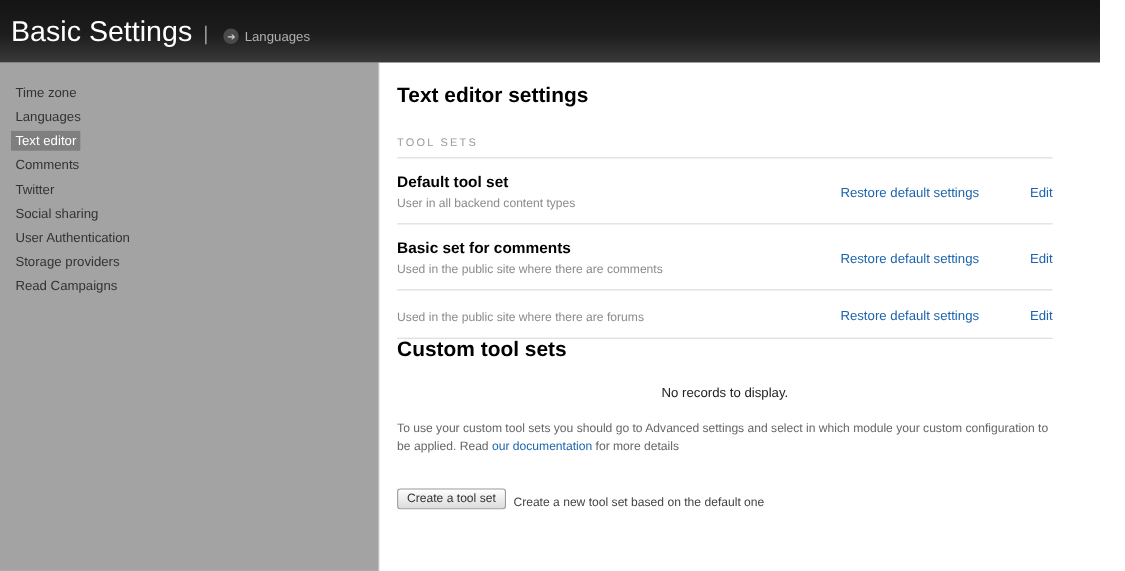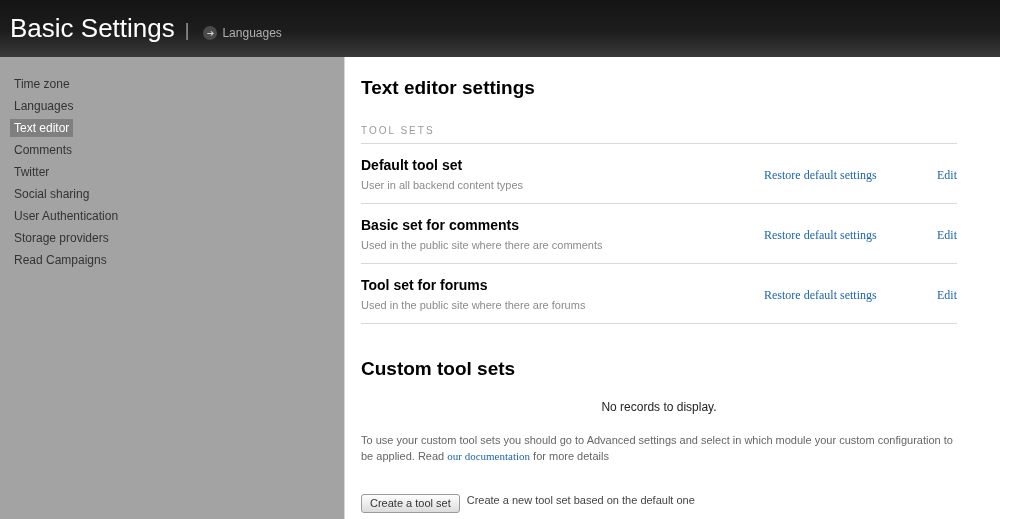--- a/index.html
+++ b/index.html
@@ -124,43 +124,42 @@
     flex: 0 0 193px;
     display: flex;
     justify-content: space-between;
     padding-top: 2px;
   }
   a.blue-link {
     color: #1c64ad;
     font-size: 12px;
     text-decoration: none;
     cursor: pointer;
-    font-family: Liberation Serif, serif;
-  }
-
-  .custom-section { margin-top: 34px; }
+  }
+
+  .custom-section { }
   .custom-section h2 { margin-bottom: 20px; }
   .no-records {
     font-size: 12px;
     color: #222;
     margin-bottom: 18px;
     text-align: center;
   }
   .info-text {
     font-size: 11px;
     color: #666;
     line-height: 16px;
     margin-bottom: 30px;
     max-width: 650px;
   }
   .info-text a { font-size: 11px; }
 
   .action-line {
     display: flex;
-    align-items: flex-start;
+    align-items: flex-end;
     gap: 7px;
     margin-bottom: 11px;
   }
   button.gray-btn {
     font-family: "Liberation Sans", sans-serif;
     font-size: 11px;
     color: #333;
     padding: 2px 8px 3px 8px;
     border: 1px solid #9a9a9a;
     border-radius: 3px;
@@ -224,21 +223,20 @@
             <div class="toolset-desc">Used in the public site where there are comments</div>
           </div>
           <div class="toolset-actions">
             <a class="blue-link">Restore default settings</a>
             <a class="blue-link">Edit</a>
           </div>
         </div>
 
         <div class="toolset-row">
           <div class="toolset-info">
-            <div class="toolset-name">Tool set for forums</div>
             <div class="toolset-desc">Used in the public site where there are forums</div>
           </div>
           <div class="toolset-actions">
             <a class="blue-link">Restore default settings</a>
             <a class="blue-link">Edit</a>
           </div>
         </div>
 
         <div class="custom-section">
           <h2 class="section-title">Custom tool sets</h2>

